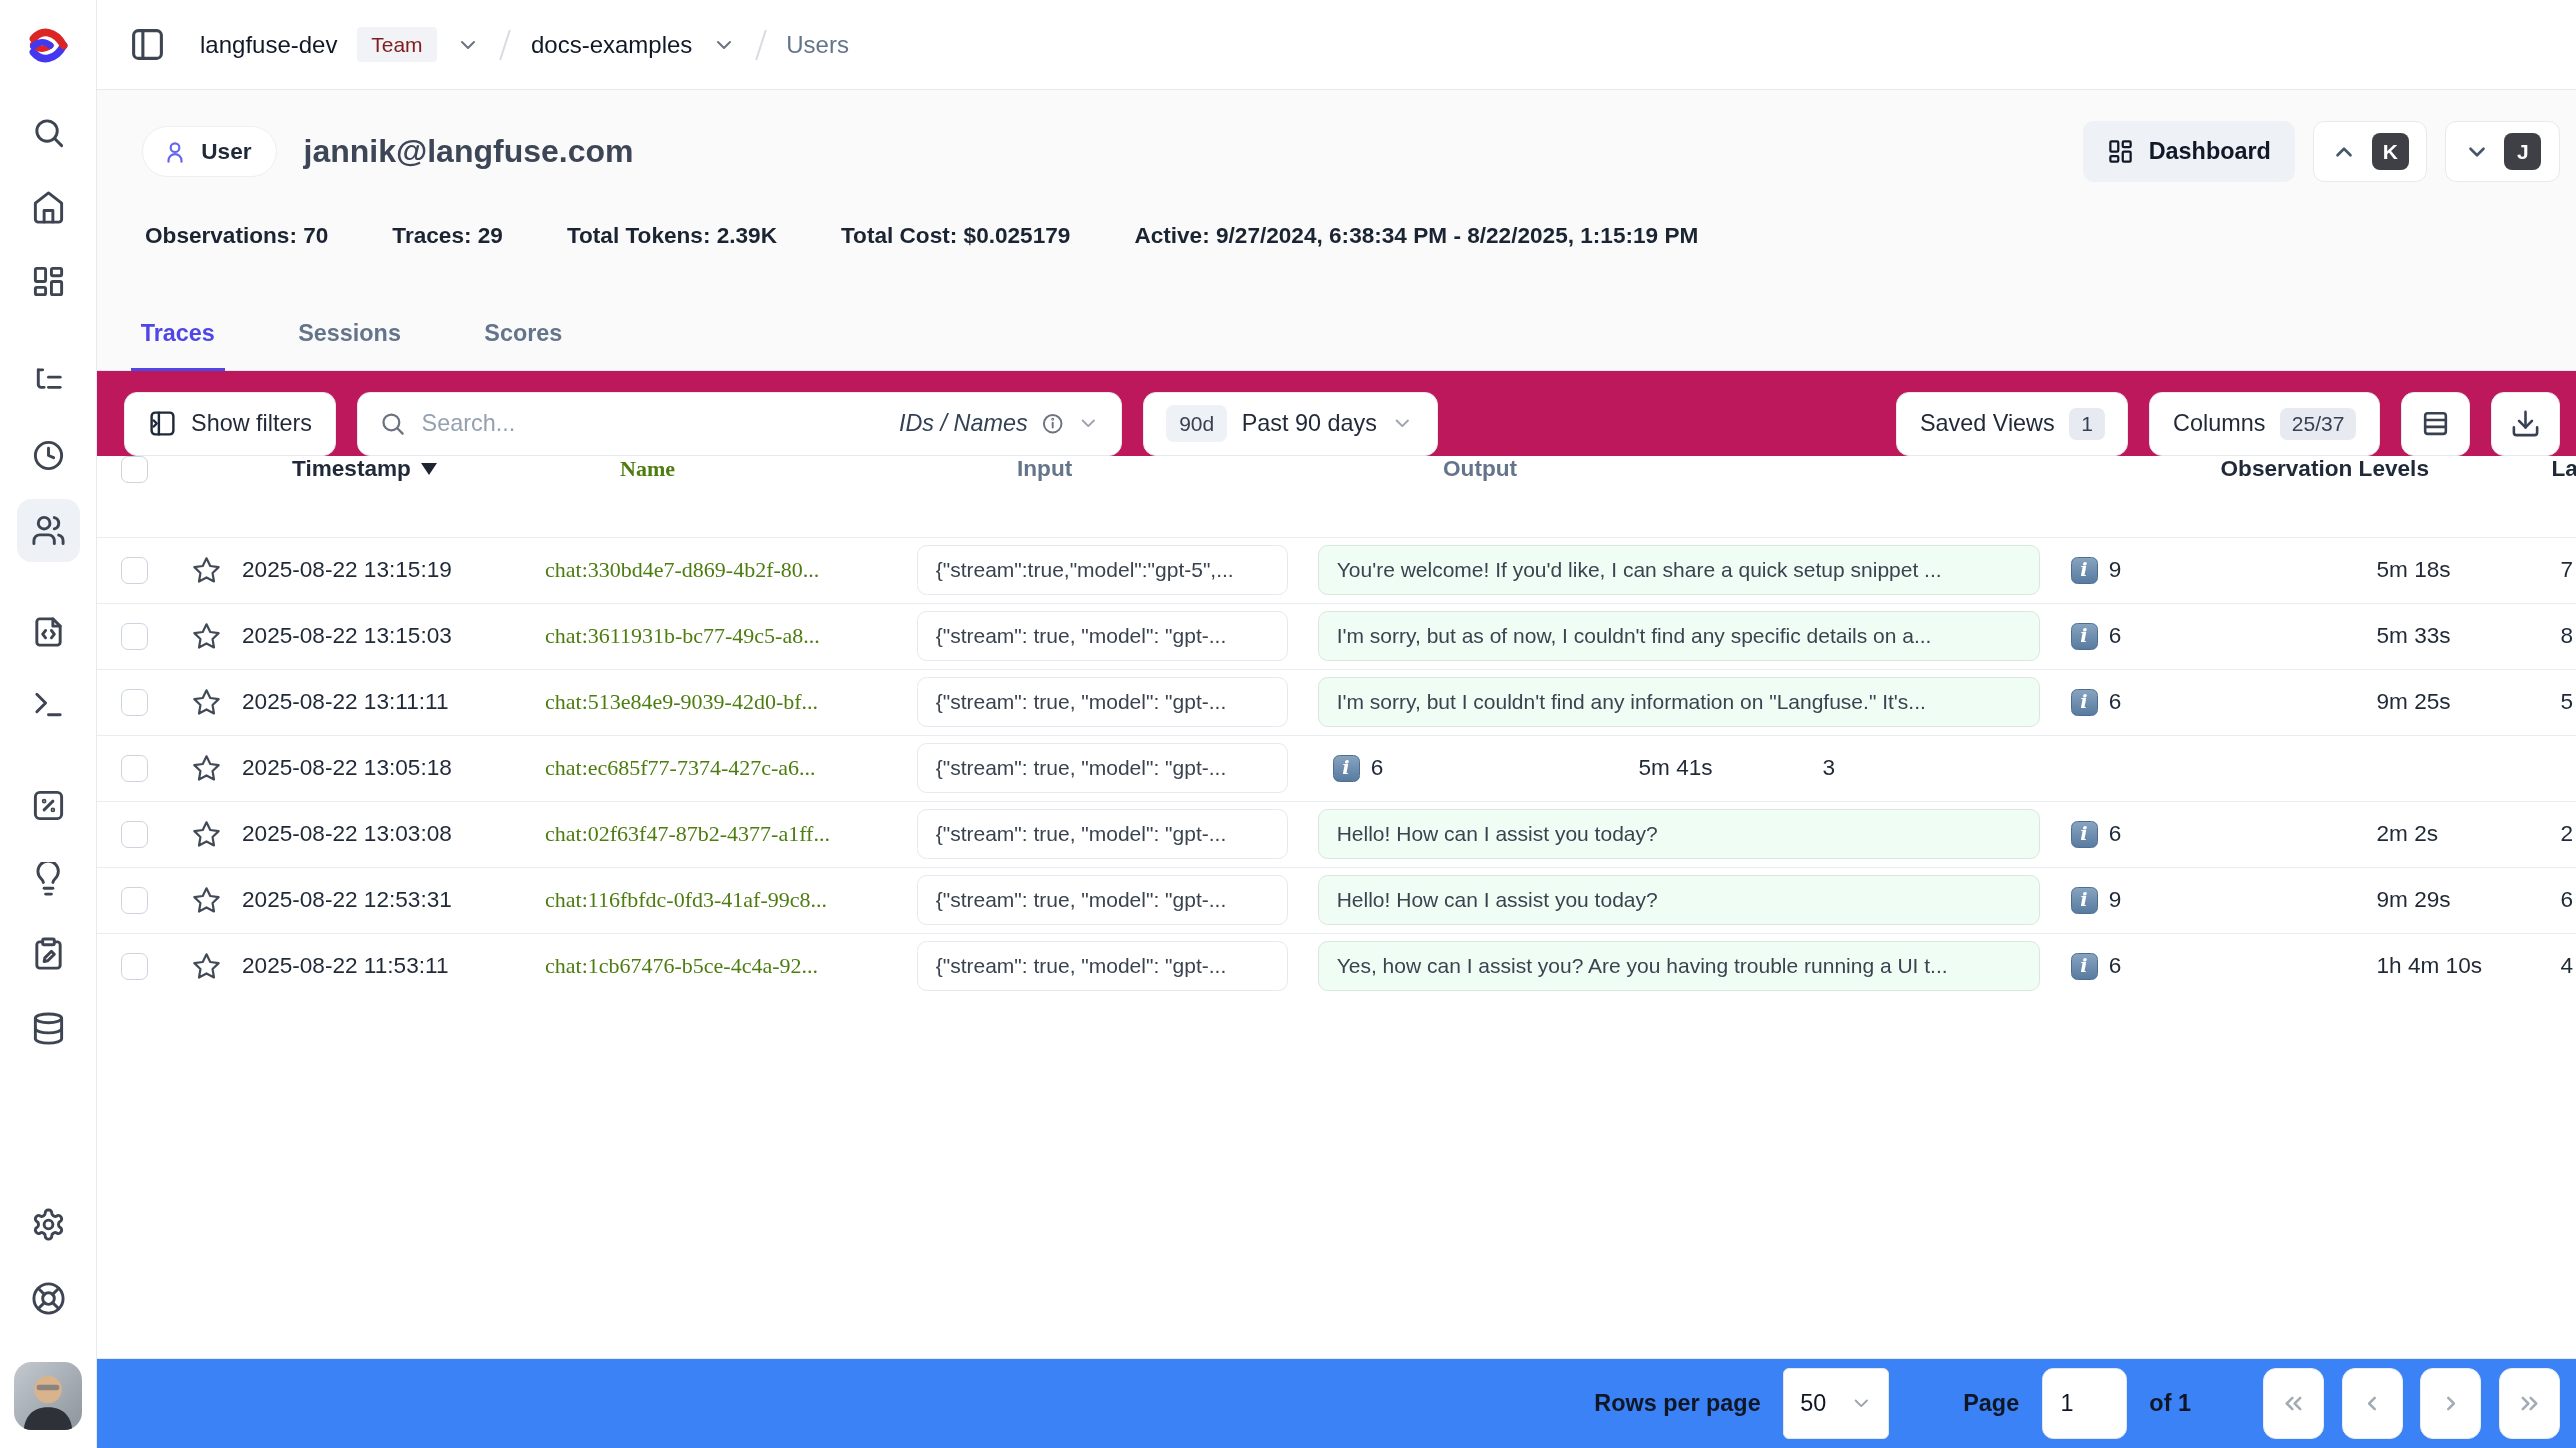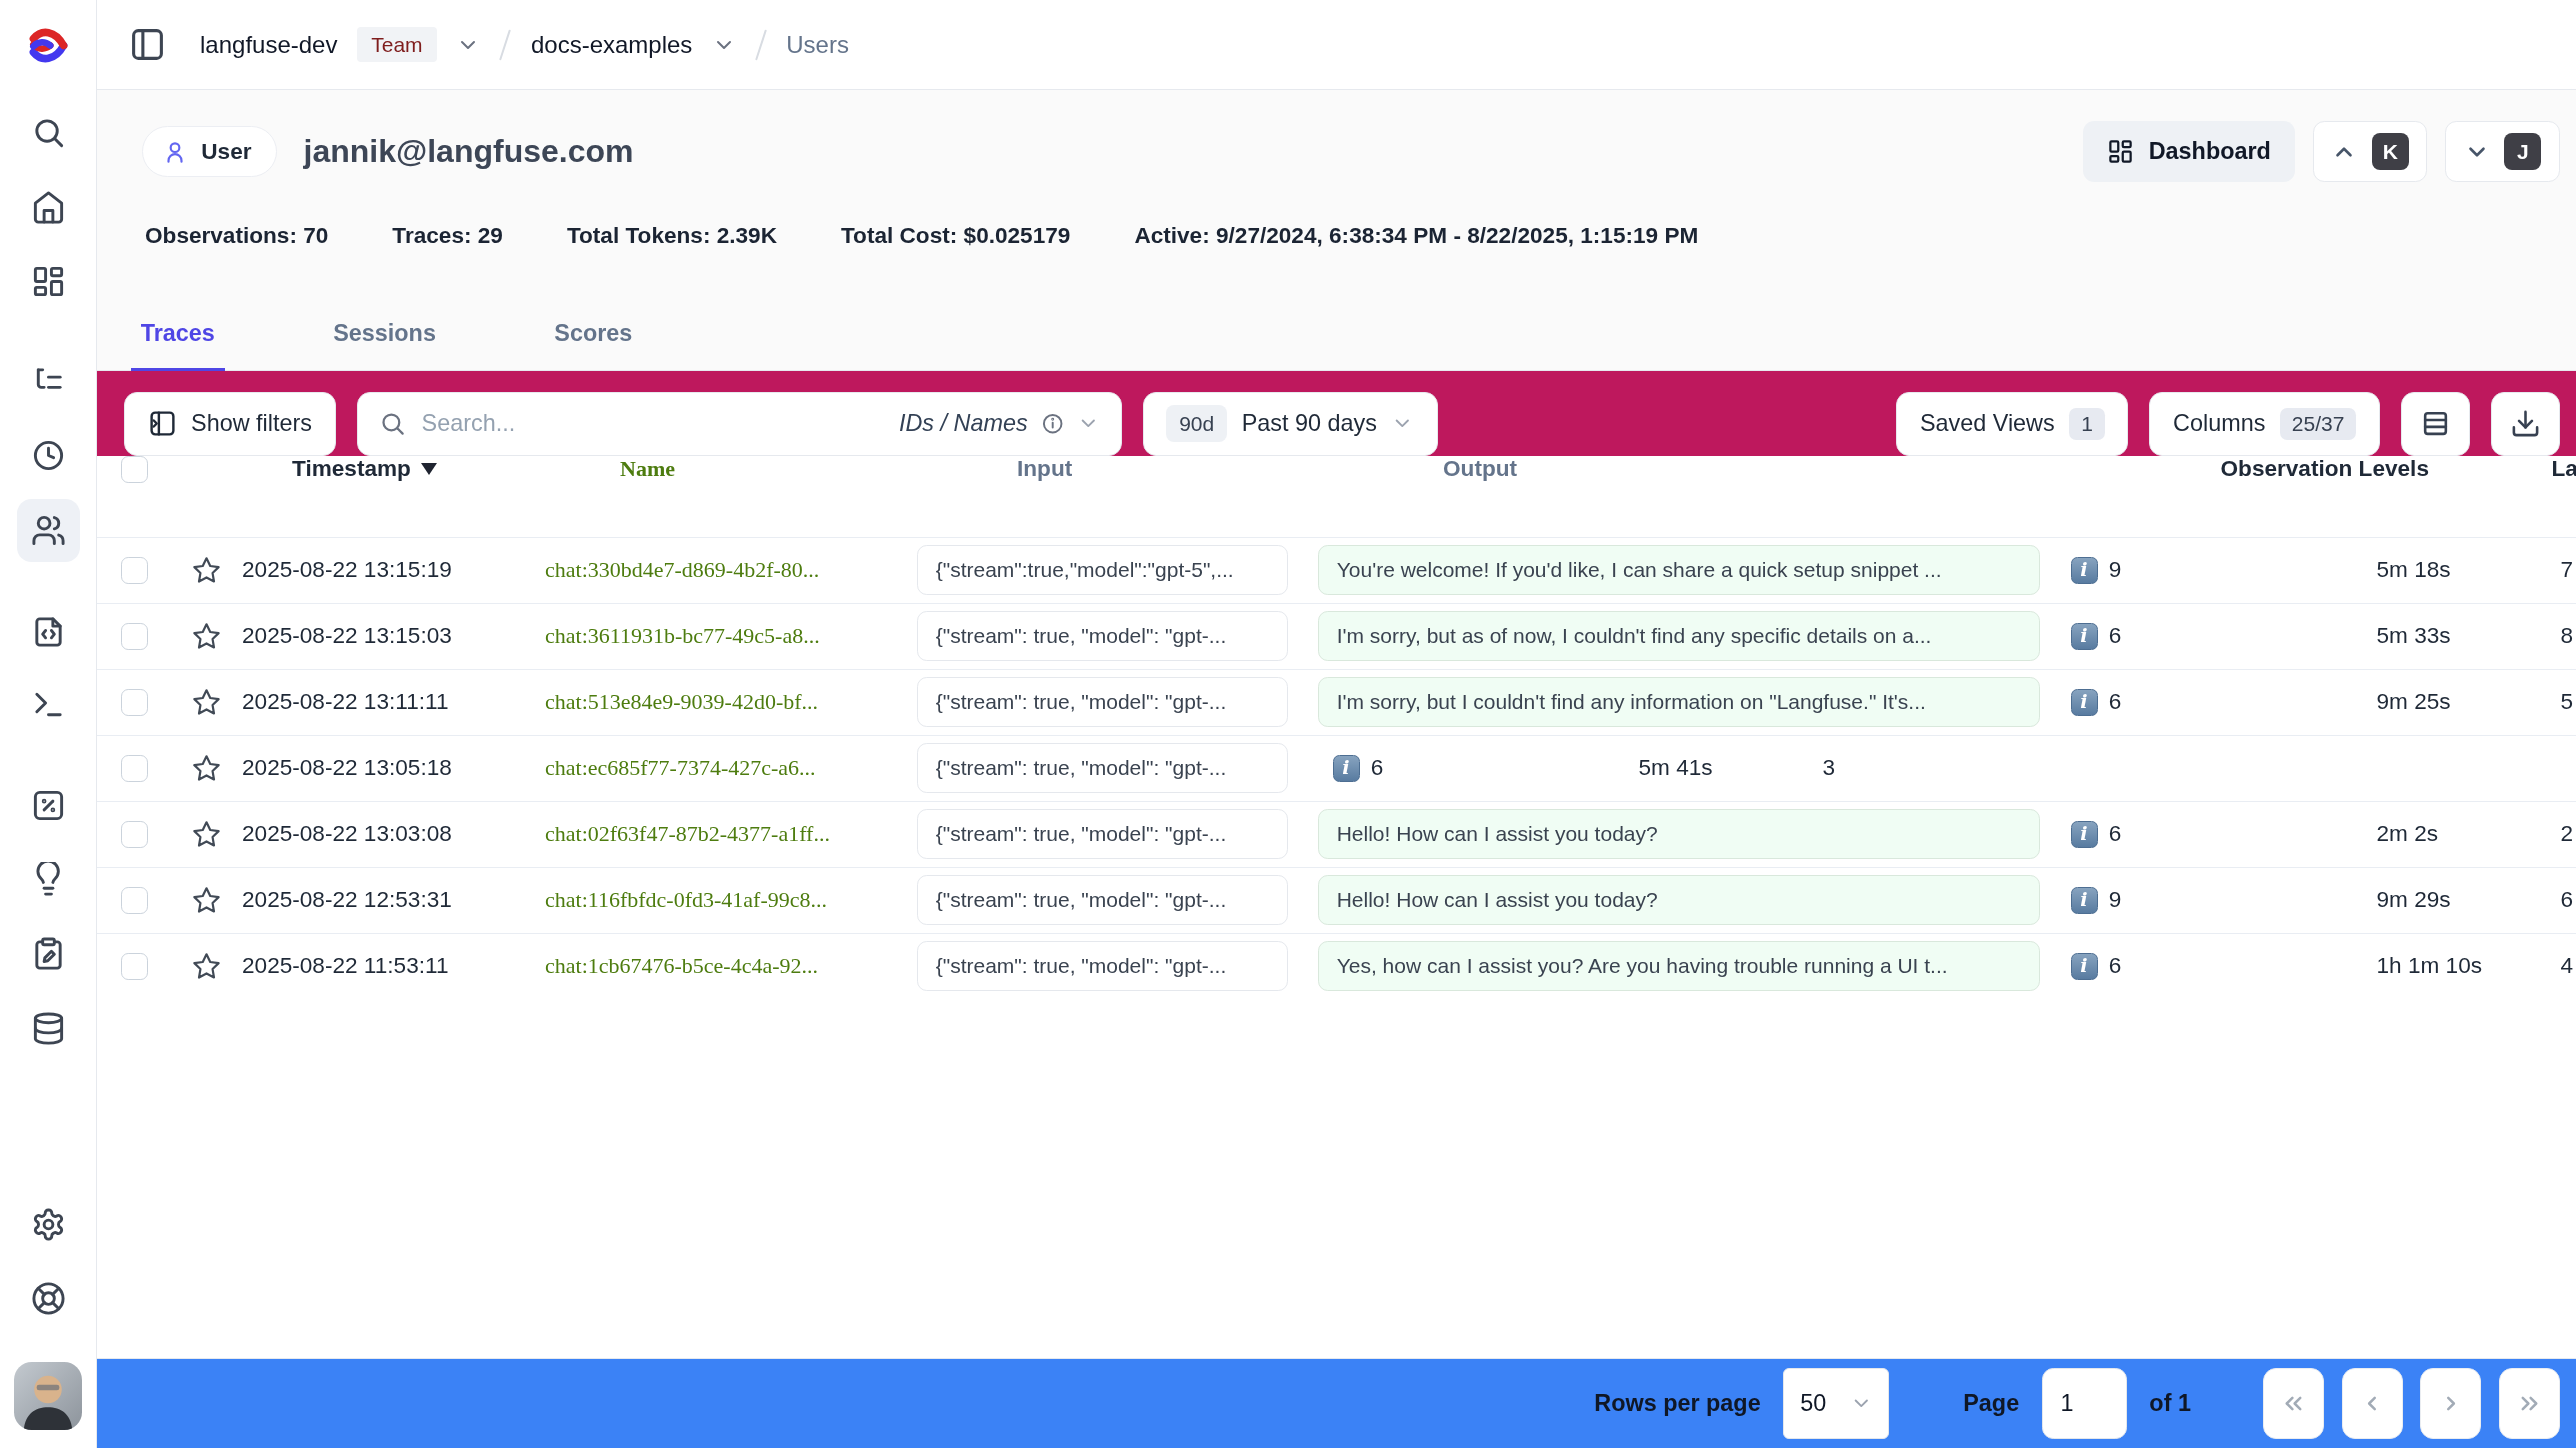--- a/index.html
+++ b/index.html
@@ -37,21 +37,21 @@
   .header-left { display:flex; align-items:center; gap:27px; }
   .entity-pill { background:#fff; border:0.8px solid #eceef3; border-radius:805px; padding:11.3px 24px 11.3px 19.3px; display:flex; align-items:center; gap:13px; font-size:22.6px; font-weight:700; color:#1f2937; }
   .page-title { font-size:32px; font-weight:700; color:#3d4656; }
   .header-right { display:flex; align-items:center; gap:17.7px; }
   .dash-btn { background:#eef1f5; border:none; border-radius:11.3px; height:61px; padding:0 24px; display:flex; align-items:center; gap:14.5px; font-size:23.4px; font-weight:600; color:#111827; cursor:pointer; font-family:inherit; }
   .kbd-btn { background:#fff; border:1.6px solid #e6e9ee; border-radius:11.3px; height:61px; padding:0 17.7px; display:flex; align-items:center; gap:14.5px; cursor:pointer; }
   .key-badge { width:37px; height:37px; background:#3f3f46; border-radius:8px; color:#fff; font-size:21px; font-weight:700; display:flex; align-items:center; justify-content:center; }
 
   .stats-row { display:flex; align-items:center; gap:64px; padding-left:48px; margin-top:31px; font-size:22.6px; font-weight:600; color:#1b2433; }
 
-  .tabs { display:flex; gap:99px; padding-left:34px; margin-top:71px; border-bottom:1.6px solid #e6e9ee; }
+  .tabs { display:flex; gap:64px; padding-left:34px; margin-top:71px; border-bottom:1.6px solid #e6e9ee; }
   .tab { font-size:23.4px; font-weight:600; color:#64748b; padding:0 9.7px 21px 9.7px; border-bottom:4.8px solid transparent; margin-bottom:-2.4px; cursor:pointer; }
   .tab.active { color:#4f46e5; border-bottom-color:#4f46e5; }
 
   
   .toolbar { display:flex; align-items:center; padding:21px 16px 0 27px; gap:21px; background:#be185d; }
   .tb-btn { background:#fff; border:1.6px solid #e6e9ee; border-radius:13px; height:64px; display:flex; align-items:center; gap:14.5px; padding:0 22.6px; font-size:23.4px; font-weight:500; color:#1f2937; cursor:pointer; font-family:inherit; }
   .search-box { width:765px; height:64px; border:1.6px solid #e6e9ee; border-radius:13px; display:flex; align-items:center; padding:0 21px; gap:16px; background:#fff; }
   .search-box input { flex:1; border:none; outline:none; font-size:23.4px; font-family:inherit; color:#111827; background:transparent; min-width:0; }
   .search-box input::placeholder { color:#94a1b0; }
   .scope { display:flex; align-items:center; gap:13px; color:#334155; font-size:23.4px; cursor:pointer;font-style:italic; }
@@ -604,21 +604,21 @@
         <div class="c-input">
             <div class="chip input-chip">{"stream": true, "model": "gpt-...</div>
           </div>
         <div class="c-output">
             <div class="chip output-chip">Yes, how can I assist you? Are you having trouble running a UI t...</div>
           </div>
         <div class="c-levels">
             <span class="info-badge"></span>
             <span>6</span>
           </div>
-        <div class="c-latency">1h 1m 10s</div>
+        <div class="c-latency">1h 4m 10s</div>
         <div class="c-cut">4</div>
       </div>
     </div>
 
     <div class="footer">
       <span class="lbl">Rows per page</span>
       <span class="select-box">
         <span>50</span>
         <span>
             <svg width="22.6" height="22.6" viewBox="0 0 24 24" fill="none" stroke="#9ca3af" stroke-width="2" stroke-linecap="round" stroke-linejoin="round">

